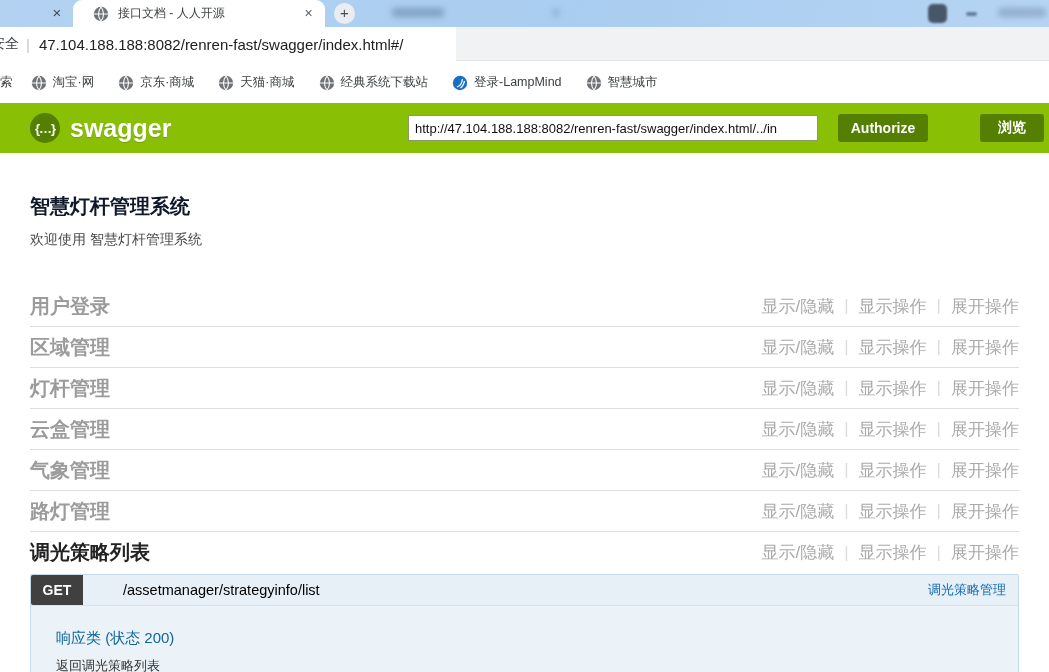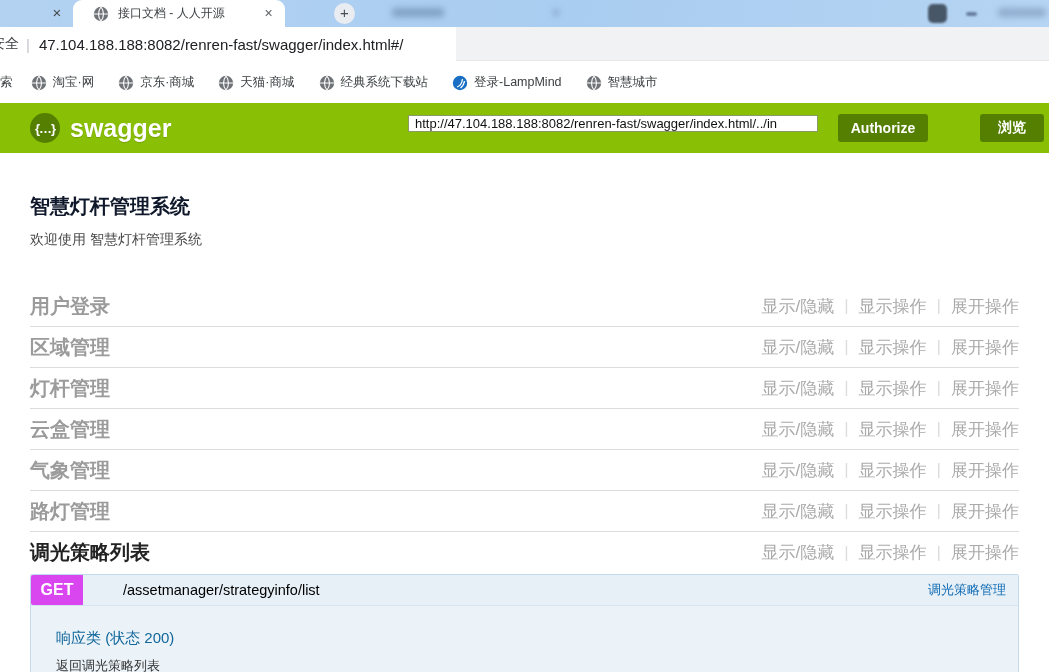--- a/index.html
+++ b/index.html
@@ -5,21 +5,21 @@
   * { margin:0; padding:0; box-sizing:border-box; }
   html,body { width:1049px; height:672px; overflow:hidden; }
   body { font-family:"Liberation Sans", sans-serif; background:#fff; }
   .screen { position:relative; width:1049px; height:672px; background:#fff; }
 
   
   .tabbar { position:absolute; left:0; top:0; width:1049px; height:27px;
     background:linear-gradient(100deg,#b3d2f2 0%,#a9cdf0 55%,#b6d4f3 100%); }
   .tab-close-left { position:absolute; left:48px; top:4px; width:18px; height:18px;
     color:#45484d; font-size:15px; line-height:18px; text-align:center; cursor:pointer; }
-  .tab-active { position:absolute; left:73px; top:0; width:212px; height:27px; background:#fff;
+  .tab-active { position:absolute; left:73px; top:0; width:252px; height:27px; background:#fff;
     border-radius:9px 9px 0 0; display:flex; align-items:center; padding:0 8px 0 20px; }
   .tab-favicon { width:16px; height:16px; flex:0 0 16px; }
   .tab-title { font-size:12px; color:#3c4043; margin-left:9px; flex:1; white-space:nowrap;
     overflow:hidden; }
   .tab-close { width:17px; height:17px; color:#5f6368; font-size:14px; line-height:17px;
     text-align:center; border-radius:50%; }
   .newtab-btn { position:absolute; left:334px; top:3px; width:21px; height:21px; border-radius:50%;
     background:#e9edf2; color:#454d55; font-size:15px; line-height:20px; text-align:center; }
   .blur-smudge { position:absolute; filter:blur(3px); border-radius:3px; }
   .smudge1 { left:392px; top:8px; width:52px; height:9px; background:#5d7globe; background:#5d7da0; opacity:.55; }
@@ -47,21 +47,21 @@
   .bm-partial { margin-left:0; margin-right:18px; }
 
   
   .sw-header { position:absolute; left:0; top:103px; width:1049px; height:50px; background:#89bf04; }
   .sw-logo { position:absolute; left:30px; top:10px; display:flex; align-items:center; }
   .sw-logo-circle { width:30px; height:30px; border-radius:50%; background:#547f00; color:#fff;
     font-size:13px; font-weight:bold; display:flex; align-items:center; justify-content:center;
     letter-spacing:-1px; }
   .sw-logo-text { color:#fff; font-size:25px; font-weight:bold; margin-left:10px;
     text-shadow:0 1px 1px rgba(0,0,0,.15); }
-  .sw-url-input { position:absolute; left:408px; top:12px; width:410px; height:17px; border:1px solid #8a9a66;
+  .sw-url-input { position:absolute; left:408px; top:12px; width:410px; height:26px; border:1px solid #8a9a66;
     background:#fff; font-family:"Liberation Sans",sans-serif; font-size:13px; color:#111; padding:0 6px; }
   .sw-btn { position:absolute; top:11px; height:28px; background:#547f00; color:#fff; border:none;
     border-radius:3px; font-family:"Liberation Sans",sans-serif; font-size:14px; font-weight:bold;
     cursor:pointer; padding:0 12px; }
   .btn-authorize { left:838px; width:90px; }
   .btn-explore { left:980px; width:64px; }
 
   
   .content { position:absolute; left:0; top:153px; width:1049px; height:519px; background:#fff;
     padding:40px 30px 0 30px; }
@@ -73,21 +73,21 @@
     border-bottom:1px solid #ddd; }
   .res-row.expanded { border-bottom:none; }
   .res-name { font-size:20px; font-weight:bold; color:#9b9b9b; cursor:pointer; }
   .res-row.expanded .res-name { color:#222; }
   .res-links { display:flex; align-items:center; font-size:17px; color:#aaa; }
   .res-links span.lnk { cursor:pointer; }
   .res-links .sep { color:#ddd; margin:0 10px; }
 
   .operation { border:1px solid #c3d9ec; border-radius:2px; margin-top:1px; }
   .op-head { height:30px; background:#e7f0f7; display:flex; align-items:center; cursor:pointer; }
-  .op-method { width:52px; height:30px; background:#d946ef; color:#fff; font-size:16px; font-weight:bold;
+  .op-method { width:52px; height:30px; background:#404040; color:#fff; font-size:14px; font-weight:bold;
     display:flex; align-items:center; justify-content:center; border-radius:2px 0 0 2px; }
   .op-path { font-size:14.5px; color:#000; margin-left:40px; flex:1; }
   .op-summary { font-size:13px; color:#0f6ab4; margin-right:12px; cursor:pointer; }
   .op-content { background:#ebf3f9; padding:23px 0 60px 25px; border-top:1px solid #d4e4f1; }
   .resp-heading { font-size:15px; font-weight:normal; color:#10669a; }
   .resp-desc { font-size:13px; color:#333; margin-top:9px; }
 </style>
 </head>
 <body>
 

